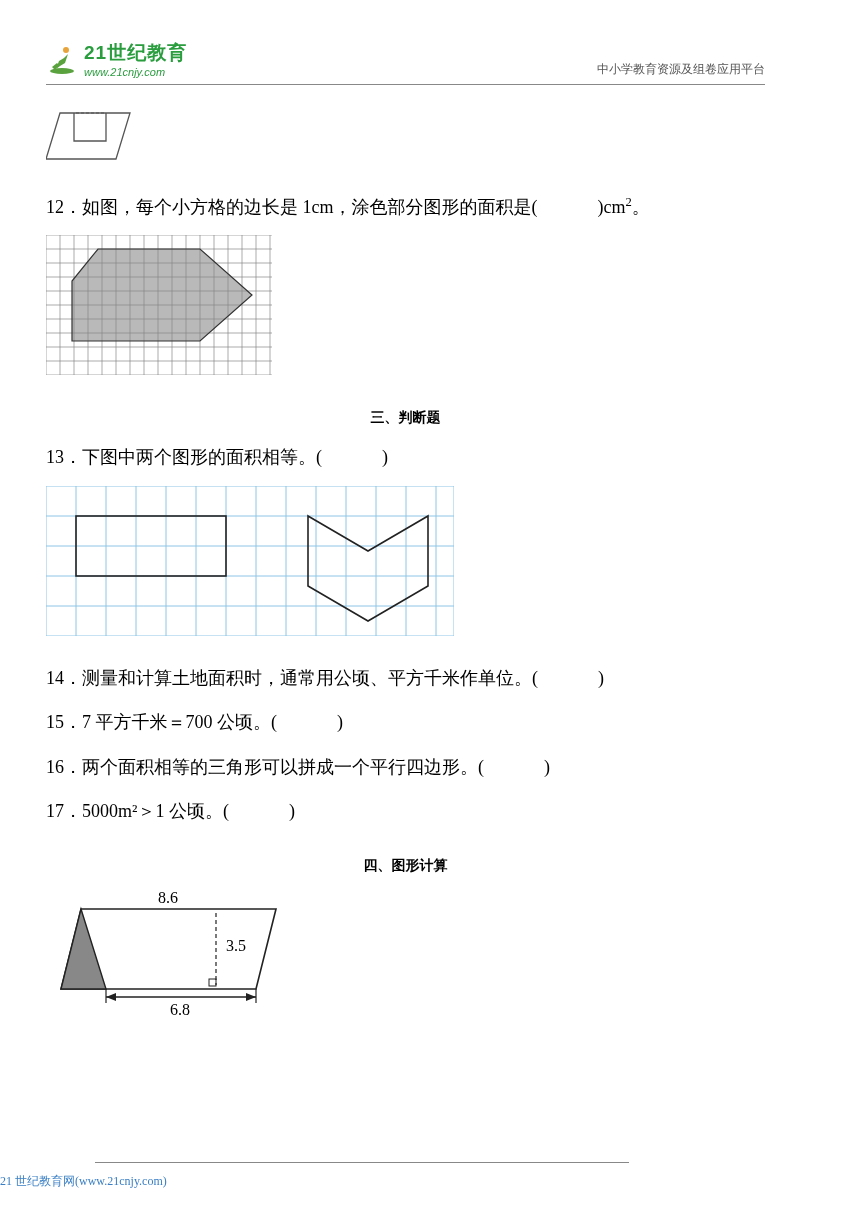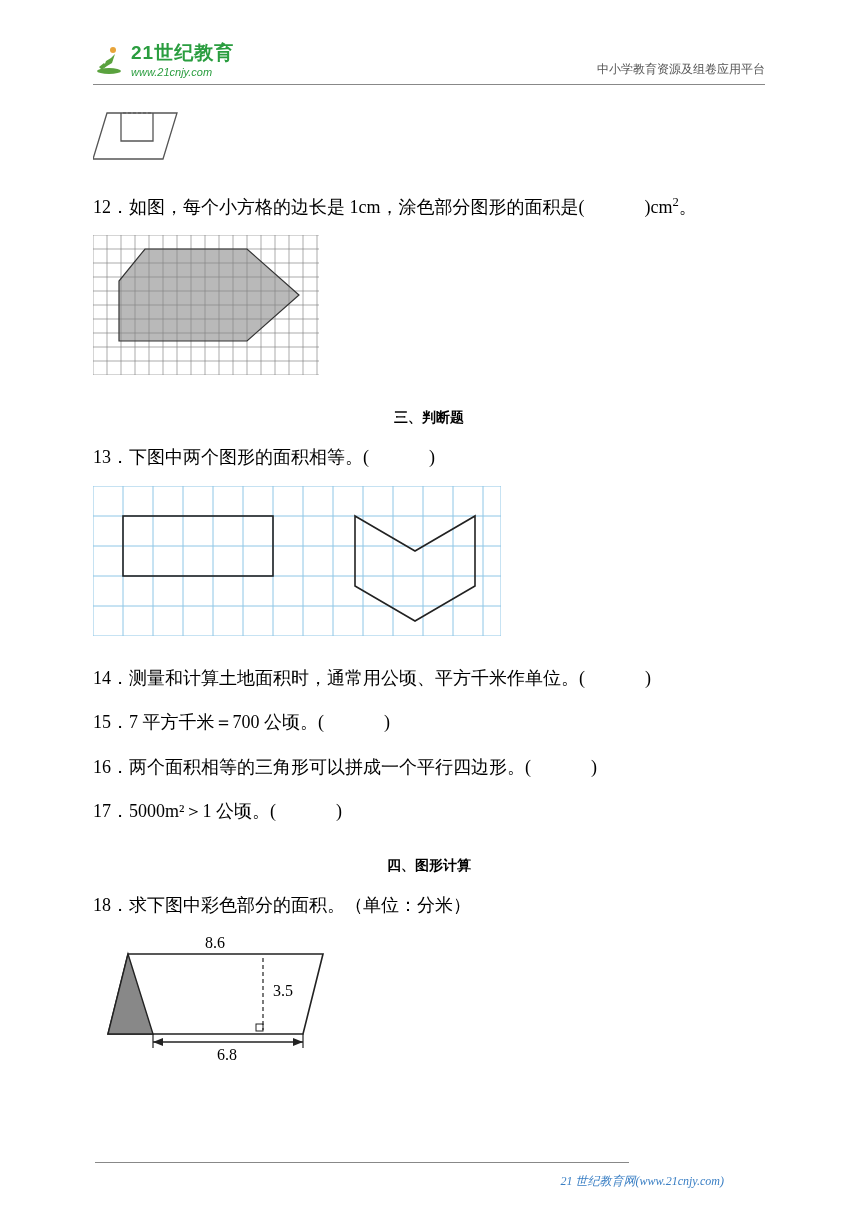--- a/index.html
+++ b/index.html
@@ -4,21 +4,21 @@
   <style>
     * { margin: 0; padding: 0; box-sizing: border-box; }
     body {
       width: 860px;
       height: 1216px;
       background: #fff;
       font-family: "SimSun", "Songti SC", serif;
       position: relative;
     }
     .page {
-      padding: 40px 95px 60px 93px;
+      padding: 40px 95px 60px 46px;
     }
     .header {
       display: flex;
       justify-content: space-between;
       align-items: flex-end;
       margin-bottom: 6px;
     }
     .logo-area {
       display: flex;
       align-items: center;
@@ -79,22 +79,21 @@
     }
     .blank {
       display: inline-block;
       min-width: 60px;
     }
     .footer {
       position: absolute;
       bottom: 26px;
       left: 0;
       width: 724px;
-      text-align: right;
-      font-style: italic;
+      text-align: left;
     }
     .footer-line {
       border: none;
       border-top: 1px solid #888;
       margin: 0 95px 8px 95px;
     }
     .footer-text {
       font-size: 12px;
       color: #3a7fc4;
       font-family: "SimSun", serif;
@@ -231,23 +230,20 @@
   <div class="question">
     <span>16．</span><span>两个面积相等的三角形可以拼成一个平行四边形。(</span><span class="blank"></span><span>)</span>
   </div>
 
   <div class="question">
     <span>17．</span><span>5000m²＞1 公顷。(</span><span class="blank"></span><span>)</span>
   </div>
 
   <div class="section-title">四、图形计算</div>
 
-  <div class="question">
-    <span>18．</span><span>求下图中彩色部分的面积。（单位：分米）</span>
-  </div>
 
   <div class="fig-trapezoid">
     <svg width="260" height="130" viewBox="0 0 260 130">
 
       <path d="M35 20 L230 20 L210 100 L15 100 Z" fill="none" stroke="#222" stroke-width="1.6"></path>
 
       <path d="M35 20 L60 100 L15 100 Z" fill="#888" stroke="#222" stroke-width="1.4"></path>
 
       <line x1="170" y1="24" x2="170" y2="96" stroke="#222" stroke-width="1.2" stroke-dasharray="4,3"></line>
       <rect x="163" y="90" width="7" height="7" fill="none" stroke="#222" stroke-width="1"></rect>

